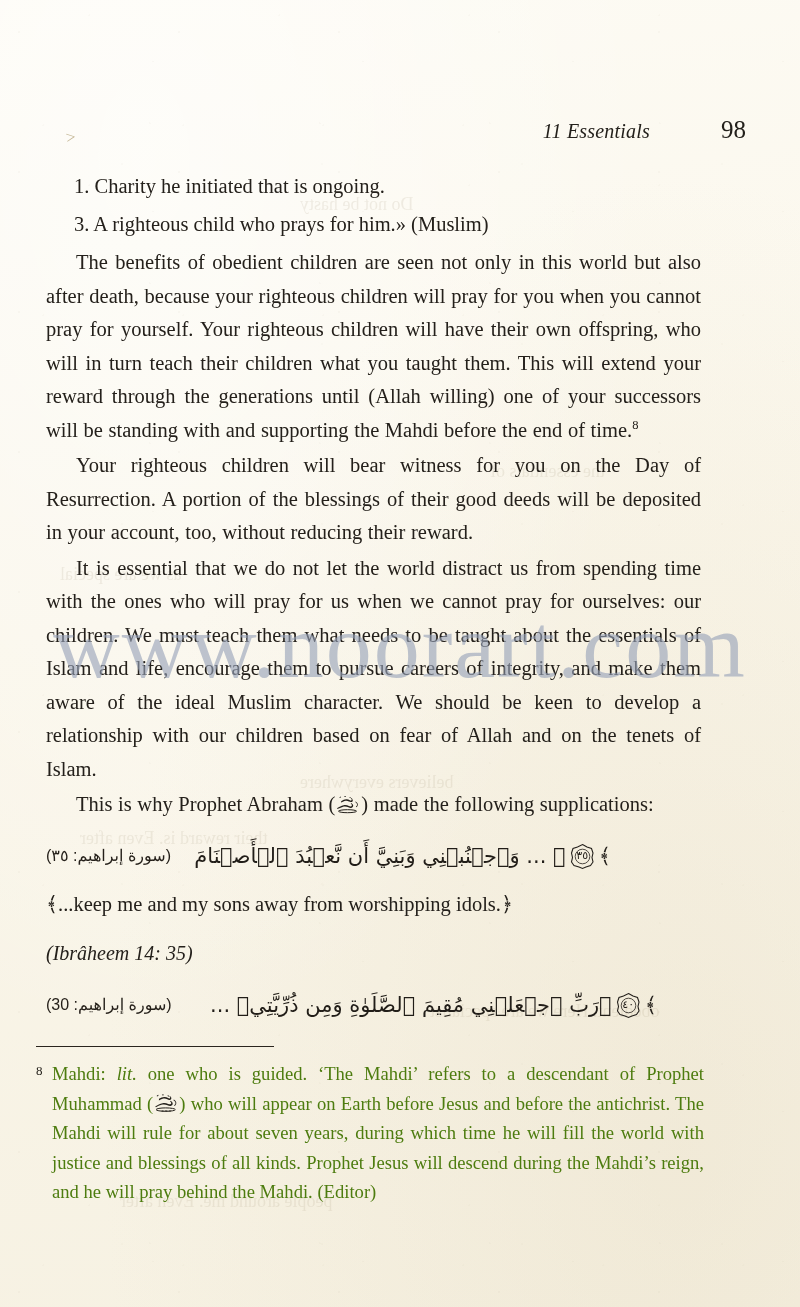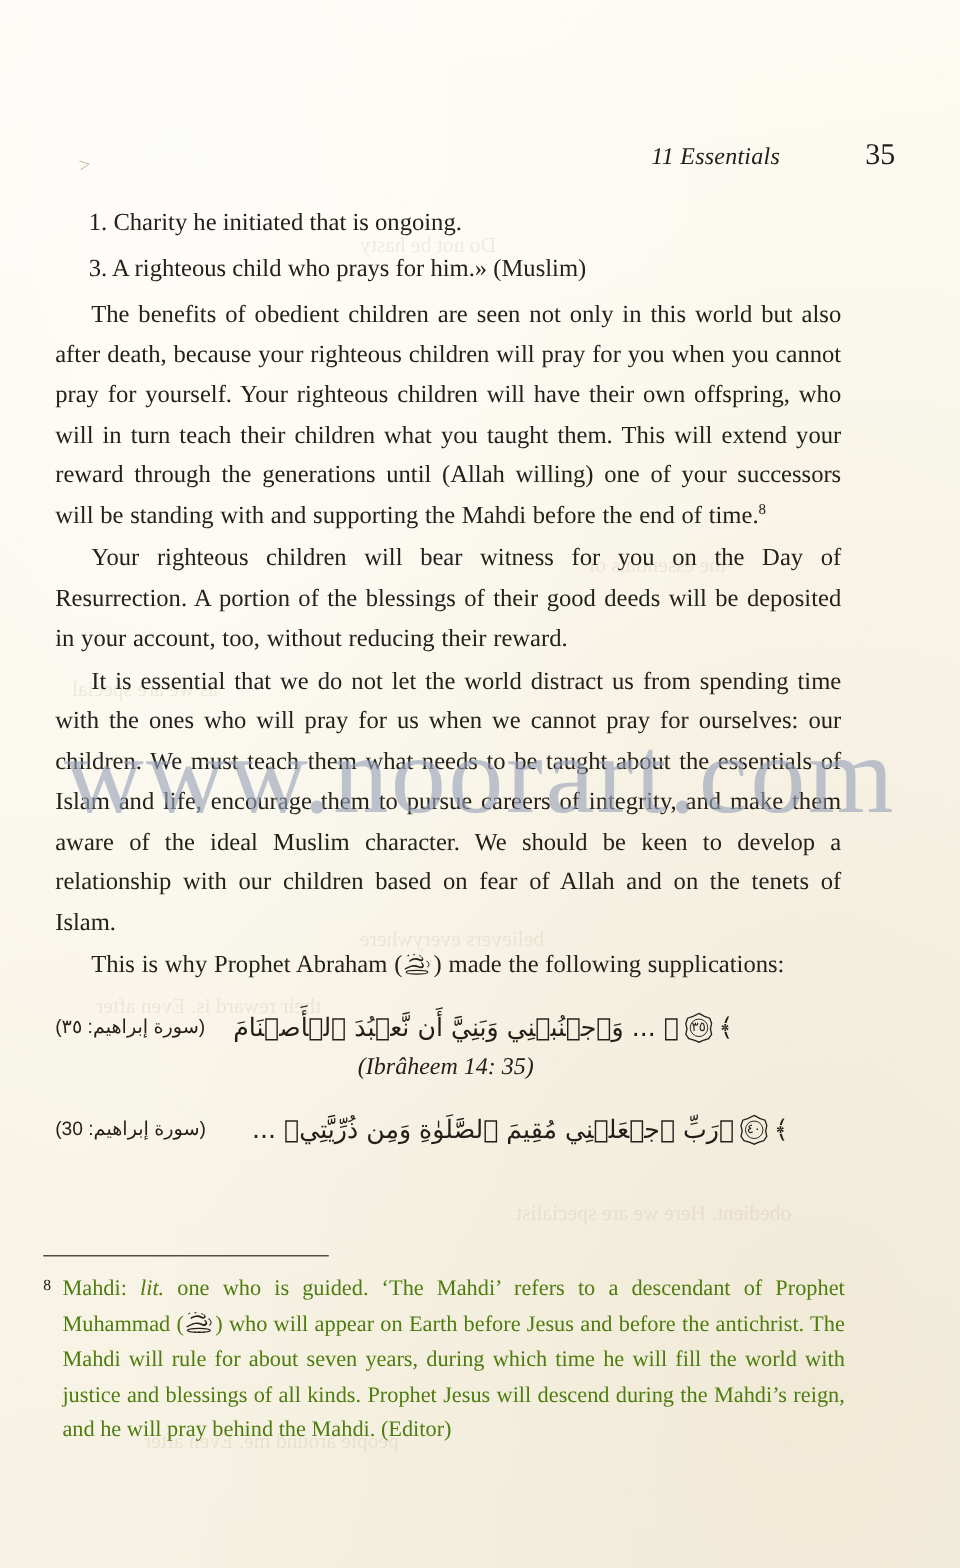--- a/index.html
+++ b/index.html
@@ -163,21 +163,21 @@
 
   .translation {
     font-size: 20.5px;
     line-height: 33.5px;
     margin-top: 12px;
     color: #24201b;
   }
   .attribution {
     font-style: italic;
     font-size: 20px;
-    text-align: center;
+    text-align: left;
     margin-top: 2px;
     padding-right: 4px;
     color: #24201b;
   }
 
   
   .footnote-block {
     position: absolute;
     left: 36px;
     top: 1046px;
@@ -270,21 +270,21 @@
   <div class="showthrough st3">as we are special</div>
   <div class="showthrough st4">believers everywhere</div>
   <div class="showthrough st5">their reward is. Even after</div>
   <div class="showthrough st6">people around me. Even after</div>
   <div class="showthrough st7">obedient. Here we are specialist</div>
 
   <div class="corner-mark">&gt;</div>
 
   <div class="running-head">
     <span class="rh-title">11 Essentials</span>
-    <span class="rh-pageno">35</span>
+    <span class="rh-pageno">98</span>
   </div>
 
   <div class="content">
 
     <p class="list-item">1. Charity he initiated that is ongoing.</p>
     <p class="list-item">3. A righteous child who prays for him.» (Muslim)</p>
 
     <p class="para stretched"><span>The benefits of obedient children are seen not only in this world but also after death, because your righteous children will pray for you when you cannot pray for yourself. Your righteous children will have their own offspring, who will in turn teach their children what you taught them. This will extend your reward through the generations until (Allah willing) one of your successors will be standing with and supporting the Mahdi before the end of time.</span><sup class="fn-ref">8</sup></p>
 
     <p class="para stretched">Your righteous children will bear witness for you on the Day of Resurrection. A portion of the blessings of their good deeds will be deposited in your account, too, without reducing their reward.</p>
@@ -302,20 +302,21 @@
           </svg></span><span>) made the following supplications:</span></p>
 
     <div class="verse-row v1">
       <span class="verse-arabic"><span>﴾</span><span class="ayah-mark"><svg width="27" height="27" viewBox="0 0 27 27" aria-hidden="true">
               <path d="M13.5 1.5 18 4l4.5 1.5L24 10l-1 4.5 1 4.5-2.5 3.5-4.5 1.5-3.5 1.5-3.5-1.5L5 22.5 2.5 19l1-4.5L2.5 10 4 5.5 8.5 4z" fill="none" stroke="#24201b" stroke-width="1.1"></path>
               <circle cx="13.5" cy="13.5" r="7.3" fill="none" stroke="#24201b" stroke-width=".8"></circle>
             </svg><span class="num">٣٥</span></span><span>﴿ ... وَٱجۡنُبۡنِي وَبَنِيَّ أَن نَّعۡبُدَ ٱلۡأَصۡنَامَ</span></span>
       <span class="verse-ref">(سورة إبراهيم: ٣٥)</span>
     </div>
 
+    <p class="translation">﴾...keep me and my sons away from worshipping idols.﴿</p>
     <p class="attribution">(Ibrâheem 14: 35)</p>
 
     <div class="verse-row v2">
       <span class="verse-arabic"><span>﴾</span><span class="ayah-mark"><svg width="27" height="27" viewBox="0 0 27 27" aria-hidden="true">
               <path d="M13.5 1.5 18 4l4.5 1.5L24 10l-1 4.5 1 4.5-2.5 3.5-4.5 1.5-3.5 1.5-3.5-1.5L5 22.5 2.5 19l1-4.5L2.5 10 4 5.5 8.5 4z" fill="none" stroke="#24201b" stroke-width="1.1"></path>
               <circle cx="13.5" cy="13.5" r="7.3" fill="none" stroke="#24201b" stroke-width=".8"></circle>
             </svg><span class="num">٤٠</span></span><span>﴿رَبِّ ٱجۡعَلۡنِي مُقِيمَ ٱلصَّلَوٰةِ وَمِن ذُرِّيَّتِيۚ ...</span></span>
       <span class="verse-ref">(سورة إبراهيم: 30)</span>
     </div>
 

